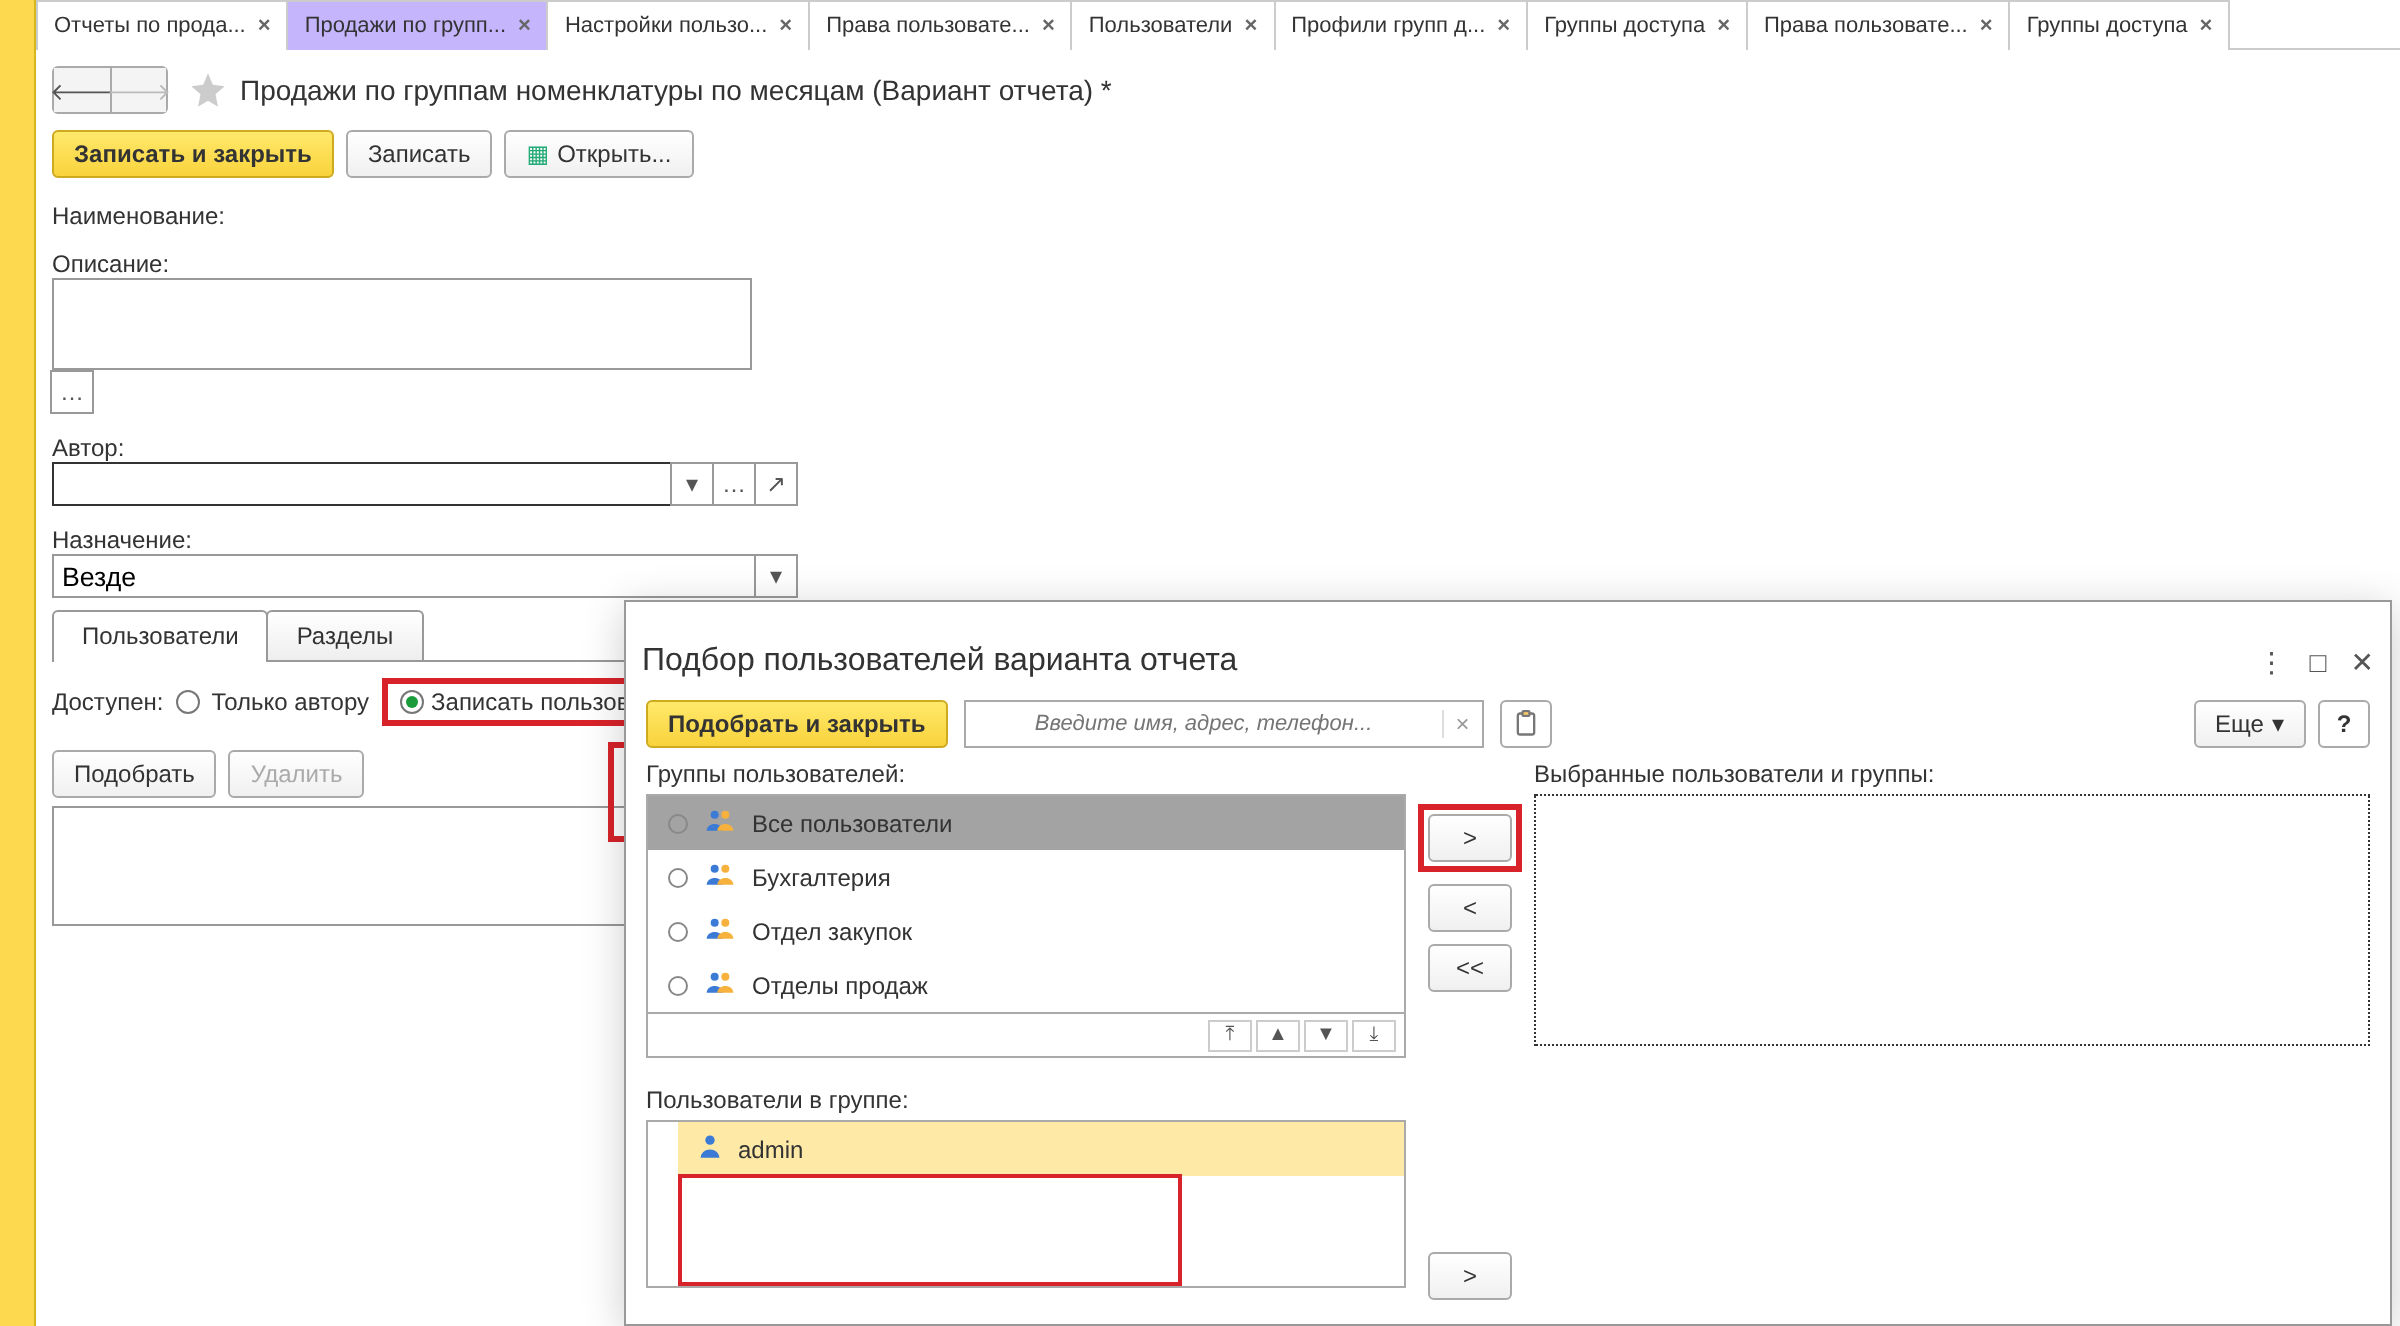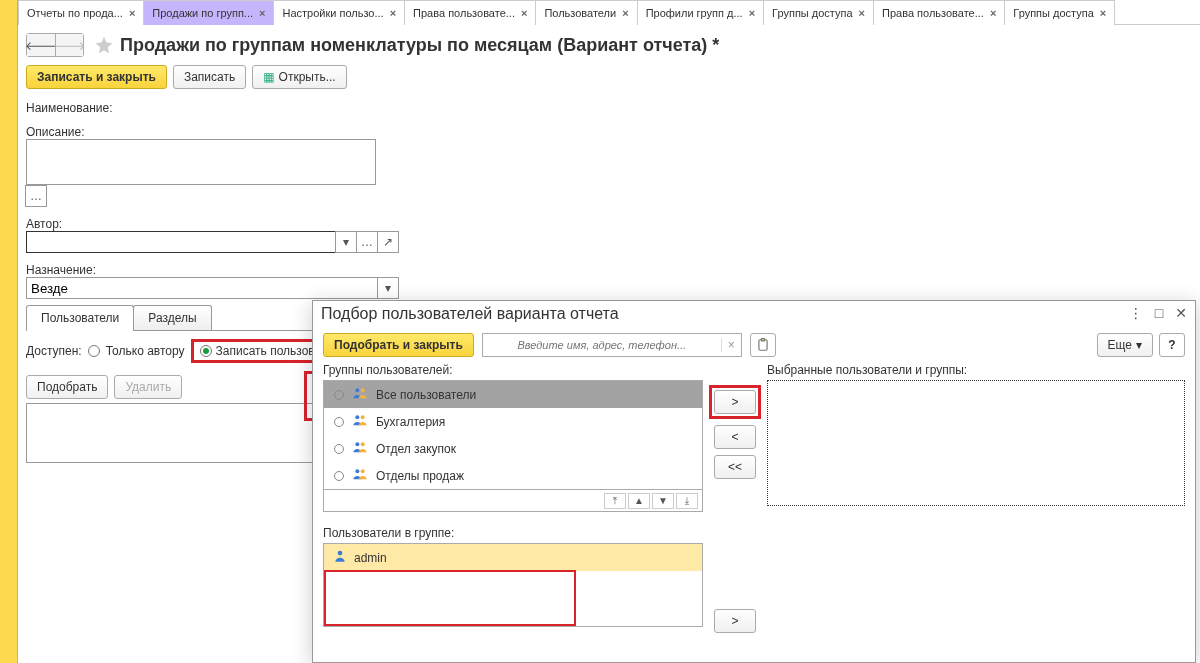--- a/index.html
+++ b/index.html
@@ -14,21 +14,21 @@
   .tab.active { background:#c4b5fd; }
   .tab-label { overflow:hidden; text-overflow:ellipsis; }
   .tab-close { margin-left:6px; color:#666; cursor: default; font-weight:bold;}
 
   
   .title-row { display:flex; align-items:center; padding:8px 8px 4px 8px; }
   .nav-btns { display:flex; border:1px solid #aaa; border-radius:3px; margin-right:10px; }
   .nav-btn { width:28px; height:22px; display:flex; align-items:center; justify-content:center; color:#555; background:#f4f4f4; }
   .nav-btn + .nav-btn { border-left:1px solid #aaa; }
   .star-icon { width:20px; height:20px; margin-right:6px; color:#bbb; }
-  .page-title { font-size:18px; color:#333;font-weight:bold; }
+  .page-title { font-size:14px; color:#333; }
 
   
   .toolbar { display:flex; gap:6px; padding:4px 8px 8px 8px; align-items:center; }
   .btn { border:1px solid #aaa; border-radius:3px; padding:4px 10px; background:linear-gradient(#fff,#f0f0f0); font-size:12px; display:inline-flex; align-items:center; gap:4px; }
   .btn.yellow { background:linear-gradient(#ffe96b,#f9d33c); border-color:#cdaa1e; font-weight:bold; }
   .btn.disabled { color:#aaa; }
 
   
   .form-area { padding:0 8px; }
   .form-row { display:flex; align-items:flex-start; margin-bottom:6px;flex-direction:column; }
@@ -48,21 +48,21 @@
   .avail-row { display:flex; align-items:center; gap:6px; padding:8px 0; }
   .radio { width:12px; height:12px; border:1px solid #777; border-radius:50%; display:inline-flex; align-items:center; justify-content:center; }
   .radio.sel::after { content:''; width:6px; height:6px; border-radius:50%; background:#1a9b3c; }
   .red-box { border:3px solid #d8232a; padding:2px 6px; display:inline-flex; align-items:center; gap:4px; }
 
   .sub-toolbar { display:flex; gap:6px; padding:4px 0; }
   .list-box { border:1px solid #999; width:1140px; height:60px; }
 
   
   .dialog { position:absolute; left:312px; top:300px; width:884px; height:363px; border:1px solid #999; background:#fff; box-shadow:0 4px 20px rgba(0,0,0,.2);}
-  .dlg-titlebar { display:flex; justify-content:space-between; padding:4px 8px; }
+  .dlg-titlebar { display:flex; align-items:center; justify-content:space-between; padding:4px 8px;margin-top:17px; }
   .dlg-title { font-size:16px; font-weight:normal; }
   .win-icons { display:flex; gap:12px; color:#555; font-size:14px; }
   .dlg-toolbar { display:flex; align-items:center; gap:8px; padding:6px 10px; }
   .search-wrap { display:flex; align-items:center; border:1px solid #aaa; height:24px; width:260px; }
   .search-input { flex:1; border:none; outline:none; text-align:center; font-style:italic; color:#999; font-size:11px; }
   .search-x { width:20px; text-align:center; color:#999; border-left:1px solid #ddd; }
   .paste-btn { width:26px; height:24px; border:1px solid #aaa; border-radius:3px; display:inline-flex; align-items:center; justify-content:center; }
 
   .dlg-body { display:flex; padding:0 10px; gap:10px; }
   .col-left { width:380px; }
@@ -75,21 +75,21 @@
   .dot { width:10px; height:10px; border:1px solid #888; border-radius:50%; }
   .people-icon svg { width:16px; height:14px; }
 
   .sort-strip { border:1px solid #aaa; border-top:none; height:22px; display:flex; justify-content:flex-end; align-items:center; gap:2px; padding-right:4px;}
   .sort-btn { width:22px; height:16px; border:1px solid #ccc; display:inline-flex; align-items:center; justify-content:center; font-size:10px; color:#555; }
 
   .move-btn { width:42px; height:24px; border:1px solid #aaa; border-radius:3px; background:linear-gradient(#fff,#f0f0f0); display:flex; align-items:center; justify-content:center; font-size:12px;}
   .red-move { border:3px solid #d8232a; padding:2px; }
 
   .selected-box { border:1px dotted #333; height:126px; }
-  .user-list { border:1px solid #aaa; }
+  .user-list { border:1px solid #aaa;padding-left:15px; }
   .user-row { display:flex; align-items:center; gap:8px; padding:5px 10px; }
   .user-row.head { background:#ffe9a6; }
   .user-icon svg { width:12px; height:14px; }
 
   .red-fieldset { border:3px solid #d8232a; position:absolute; left:304px; top:371px; width:250px; height:50px; pointer-events:none;}
 
   .empty-red { border:2px solid #d8232a; width:252px; height:56px; margin-top:-1px;}
 
   .right-more { margin-left:auto; display:flex; gap:6px;}
   .q-btn { width:26px; height:24px; border:1px solid #aaa; border-radius:3px; display:inline-flex; align-items:center; justify-content:center; font-weight:bold;}

